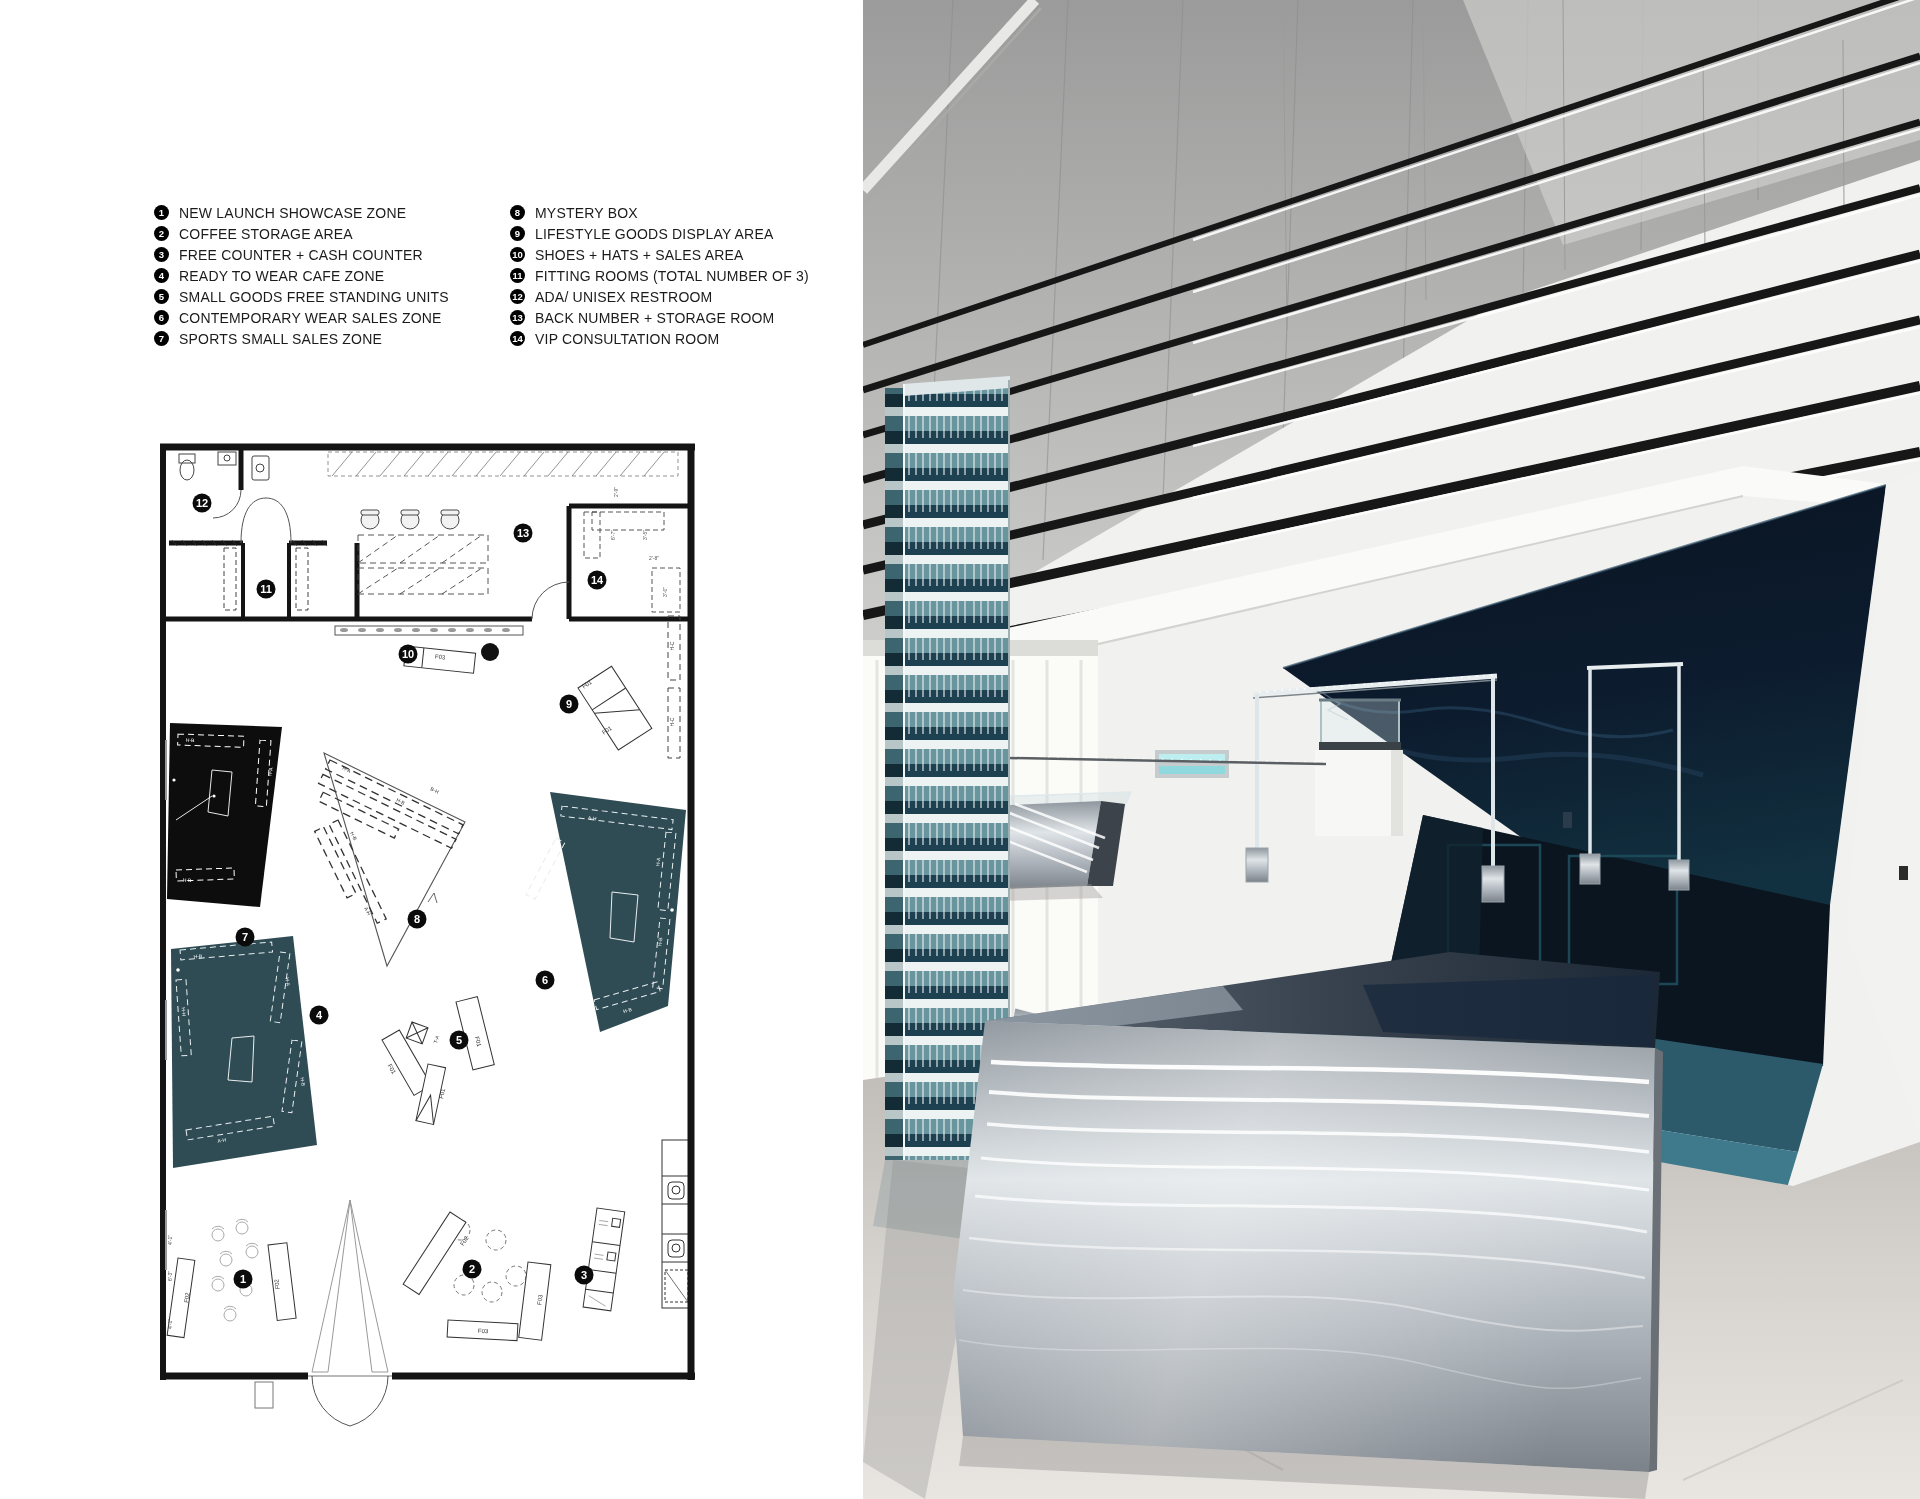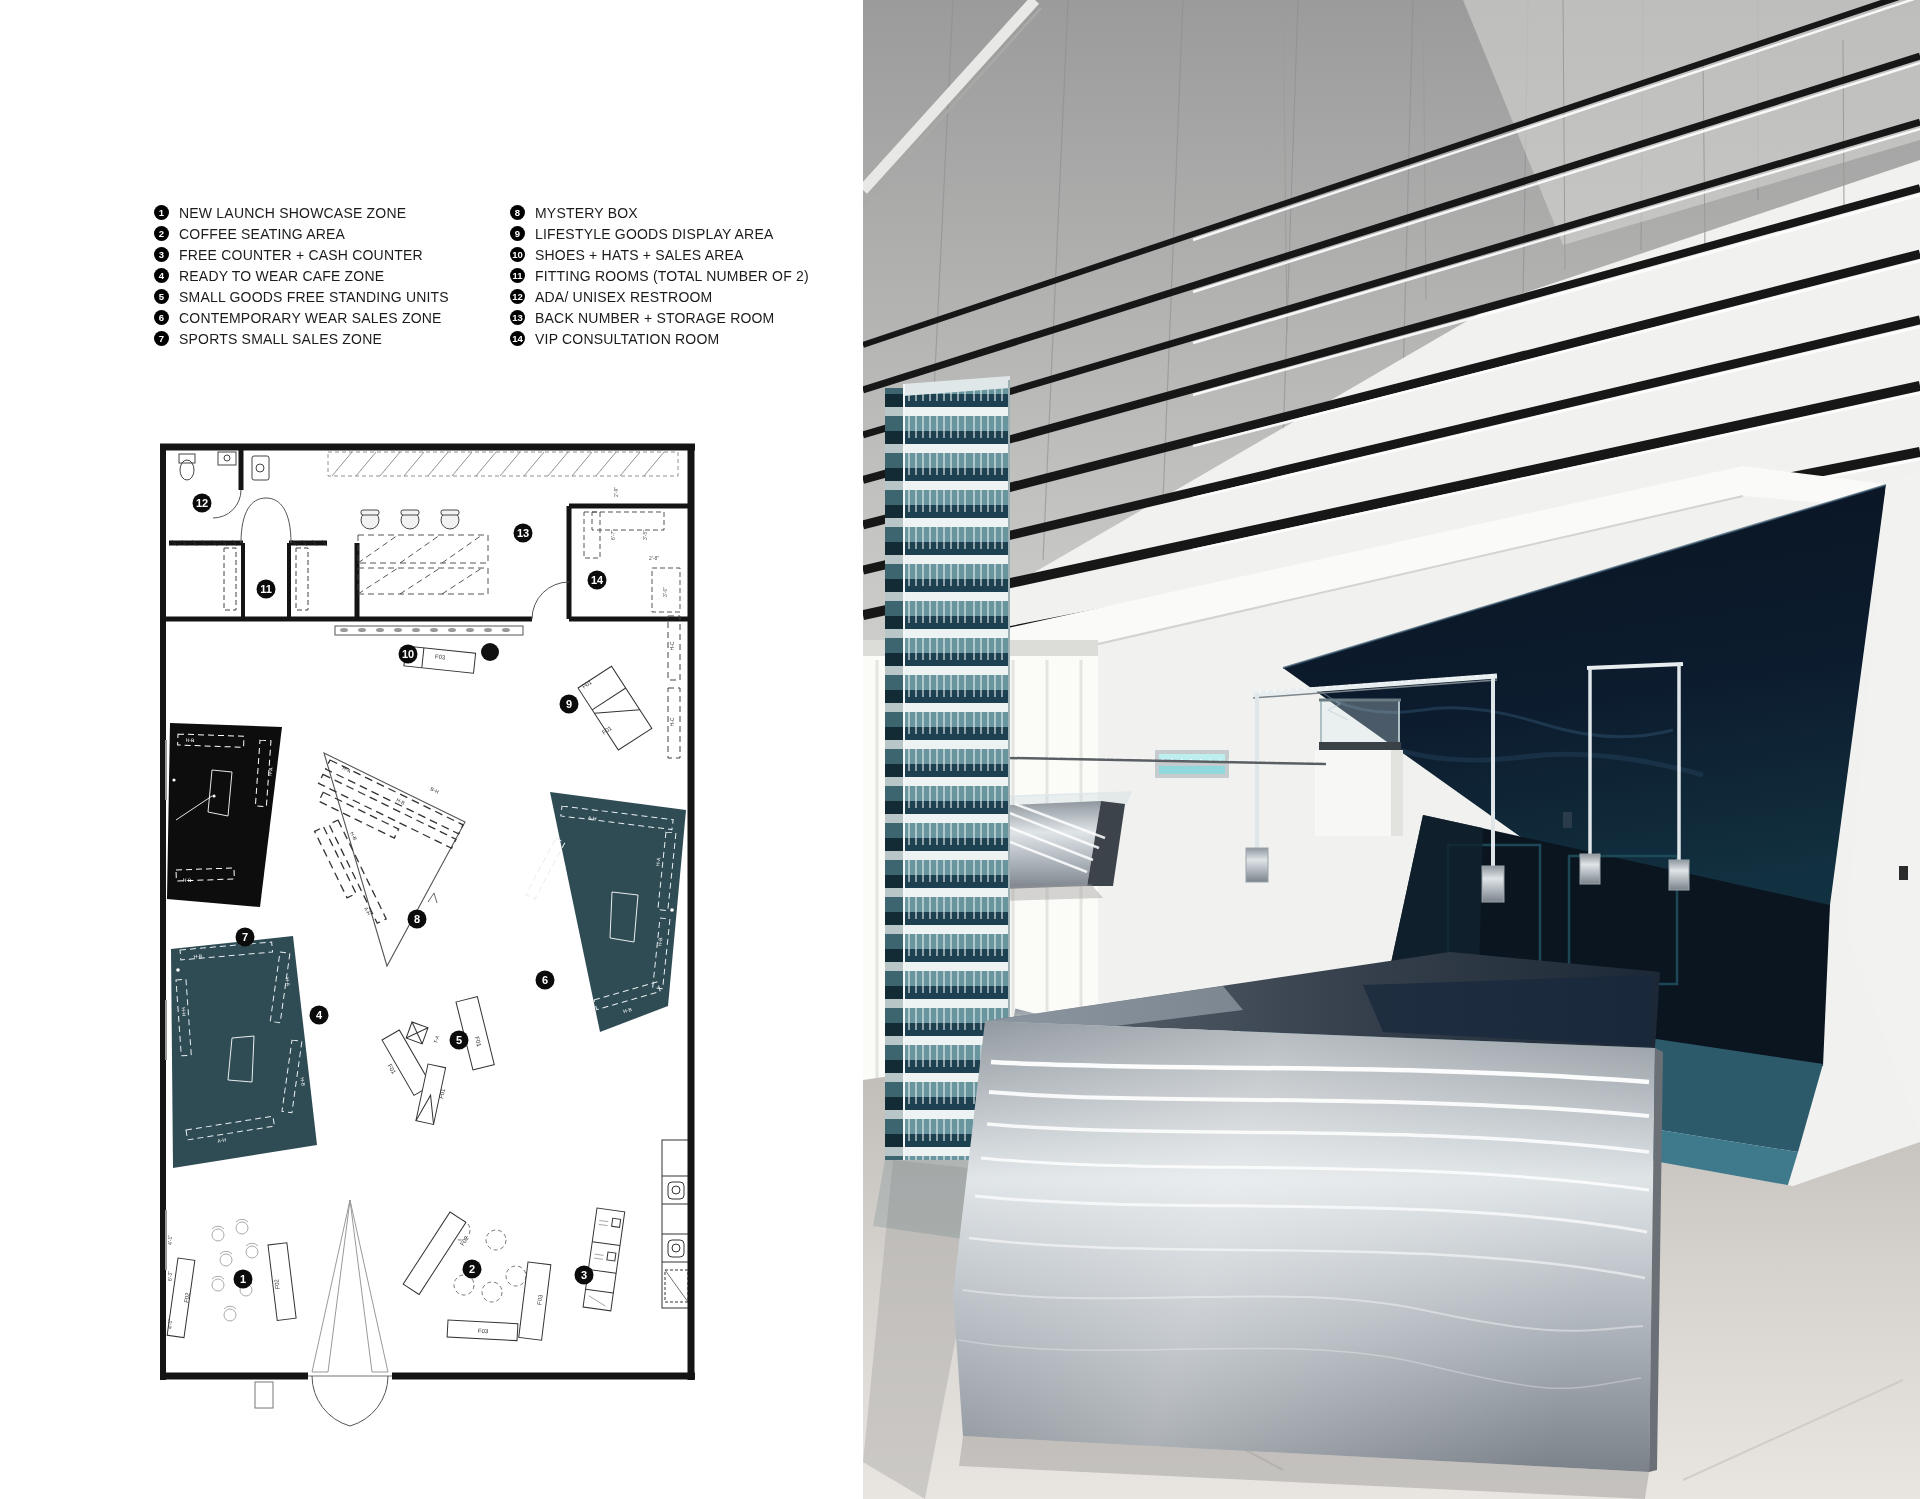--- a/index.html
+++ b/index.html
@@ -27,21 +27,21 @@
 <div id="board">
 
   <div id="legend">
     <div class="legend-col" id="legend-col-1">
         <div class="legend-item">
           <span class="lnum">1</span>
           <span class="ltext">NEW LAUNCH SHOWCASE ZONE</span>
         </div>
         <div class="legend-item">
           <span class="lnum">2</span>
-          <span class="ltext">COFFEE SEATING AREA</span>
+          <span class="ltext">COFFEE STORAGE AREA</span>
         </div>
         <div class="legend-item">
           <span class="lnum">3</span>
           <span class="ltext">FREE COUNTER  +  CASH COUNTER</span>
         </div>
         <div class="legend-item">
           <span class="lnum">4</span>
           <span class="ltext">READY TO WEAR CAFE ZONE</span>
         </div>
         <div class="legend-item">
@@ -65,21 +65,21 @@
         <div class="legend-item">
           <span class="lnum">9</span>
           <span class="ltext">LIFESTYLE GOODS DISPLAY AREA</span>
         </div>
         <div class="legend-item">
           <span class="lnum">10</span>
           <span class="ltext">SHOES +  HATS + SALES AREA</span>
         </div>
         <div class="legend-item">
           <span class="lnum">11</span>
-          <span class="ltext">FITTING ROOMS (TOTAL NUMBER OF 2)</span>
+          <span class="ltext">FITTING ROOMS (TOTAL NUMBER OF 3)</span>
         </div>
         <div class="legend-item">
           <span class="lnum">12</span>
           <span class="ltext">ADA/ UNISEX RESTROOM</span>
         </div>
         <div class="legend-item">
           <span class="lnum">13</span>
           <span class="ltext">BACK NUMBER + STORAGE ROOM</span>
         </div>
         <div class="legend-item">

